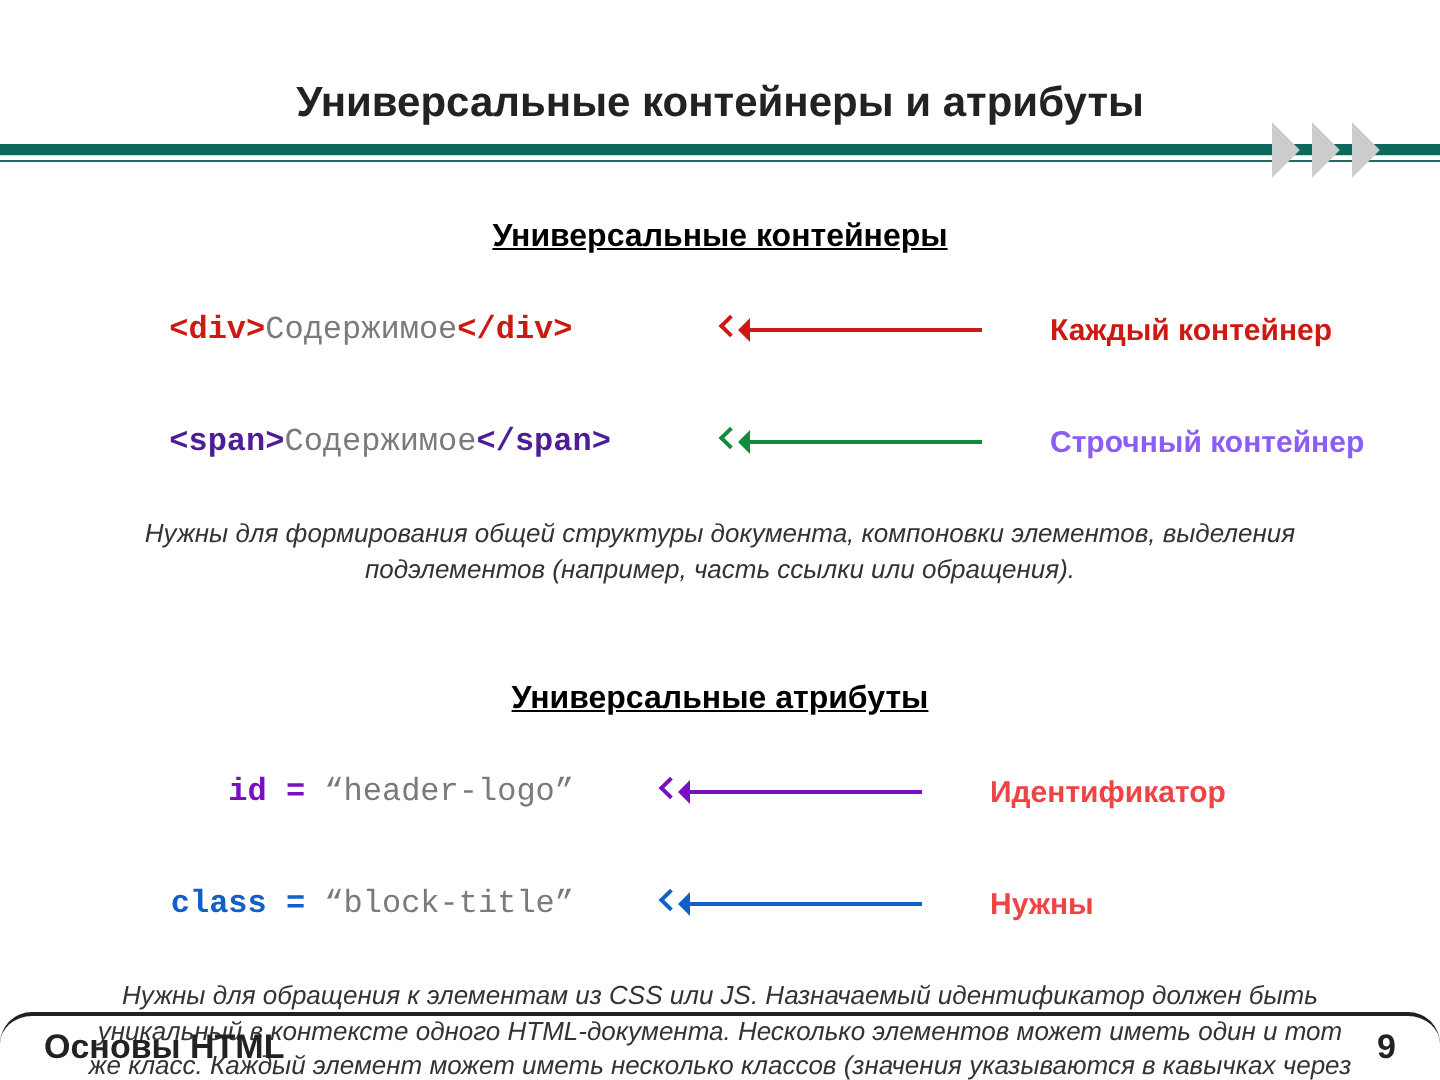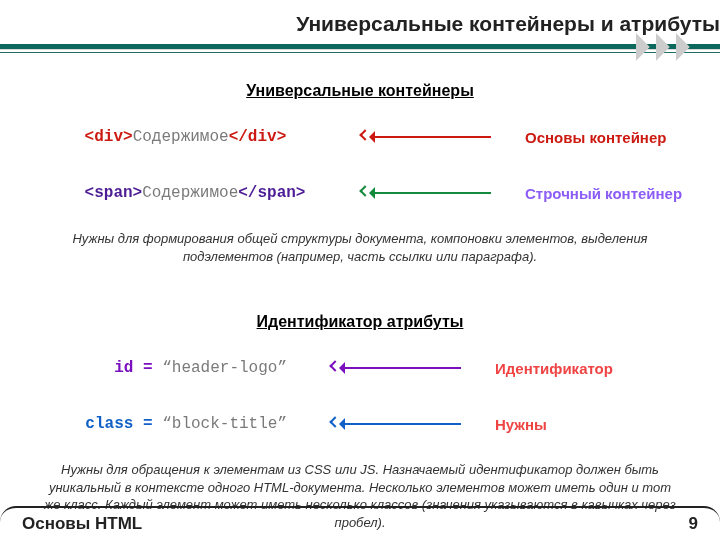--- a/index.html
+++ b/index.html
@@ -6,22 +6,23 @@
   body {
     width: 720px;
     height: 540px;
     font-family: Arial, Helvetica, sans-serif;
     background: #fff;
     position: relative;
     overflow: hidden;
   }
   .title-bar {
     padding-top: 12px;
-    text-align: right;
-    position: relative;
+    text-align: center;
+    position: relative;
+    margin-top: 28px;
   }
   .title-bar h1 {
     font-size: 21px;
     font-weight: bold;
     color: #222;
   }
   .rule-wrap {
     position: relative;
     height: 28px;
     margin-top: 8px;
@@ -177,38 +178,38 @@
 
   <div class="section-h">Универсальные контейнеры</div>
 
   <div class="row">
     <div class="code">
       <span class="red">&lt;div&gt;</span><span class="gray">Содержимое</span><span class="red">&lt;/div&gt;</span>
     </div>
     <div class="arrow red">
       <span class="hollow-tip" style="border-color:#cc1a12"></span>
     </div>
-    <div class="label red">Основы контейнер</div>
+    <div class="label red">Каждый контейнер</div>
   </div>
 
   <div class="row">
     <div class="code">
       <span class="green">&lt;span&gt;</span><span class="gray">Содержимое</span><span class="green">&lt;/span&gt;</span>
     </div>
     <div class="arrow green">
       <span class="hollow-tip" style="border-color:#138a3c"></span>
     </div>
     <div class="label green">Строчный контейнер</div>
   </div>
 
-  <div class="note">Нужны для формирования общей структуры документа, компоновки элементов, выделения подэлементов (например, часть ссылки или параграфа).</div>
+  <div class="note">Нужны для формирования общей структуры документа, компоновки элементов, выделения подэлементов (например, часть ссылки или обращения).</div>
 
   <div style="height:22px"></div>
 
-  <div class="section-h">Идентификатор атрибуты</div>
+  <div class="section-h">Универсальные атрибуты</div>
 
   <div class="row row2">
     <div class="code">
       <span class="purple">id = </span><span class="gray">“header-logo”</span>
     </div>
     <div class="arrow purple">
       <span class="hollow-tip" style="border-color:#7a0fbf"></span>
     </div>
     <div class="label blue">Идентификатор</div>
   </div>

